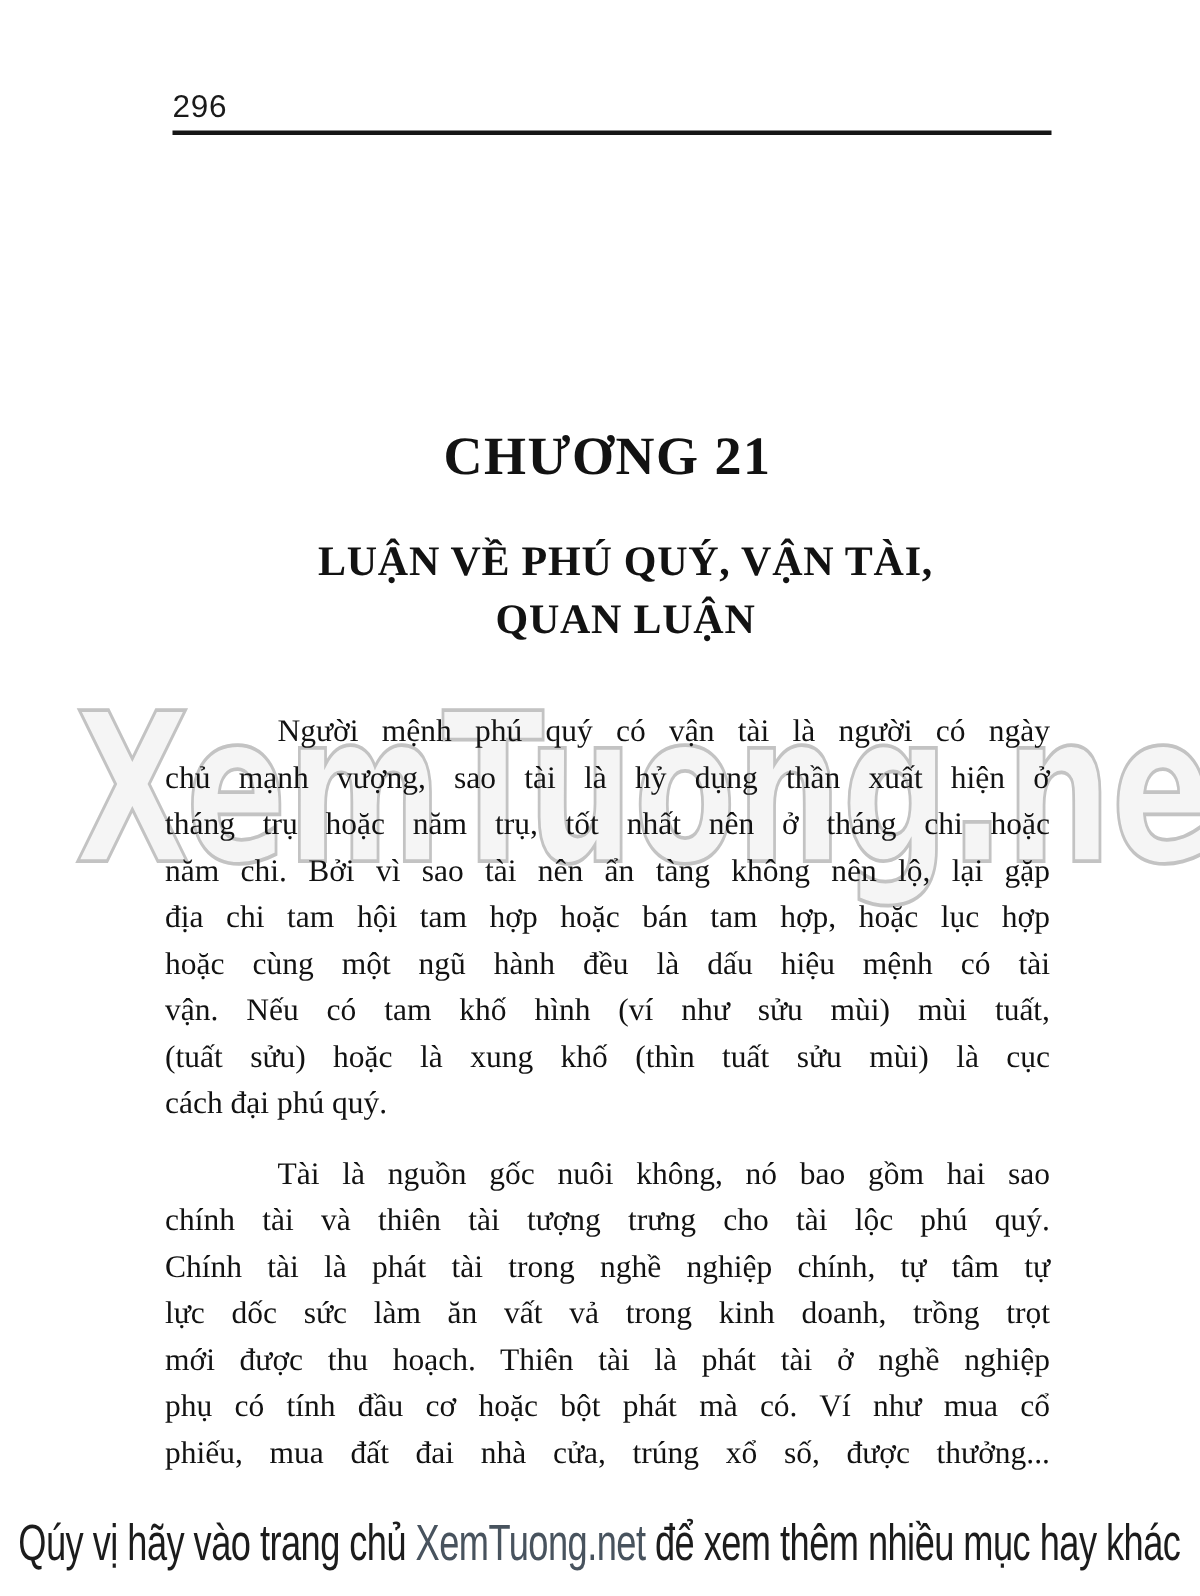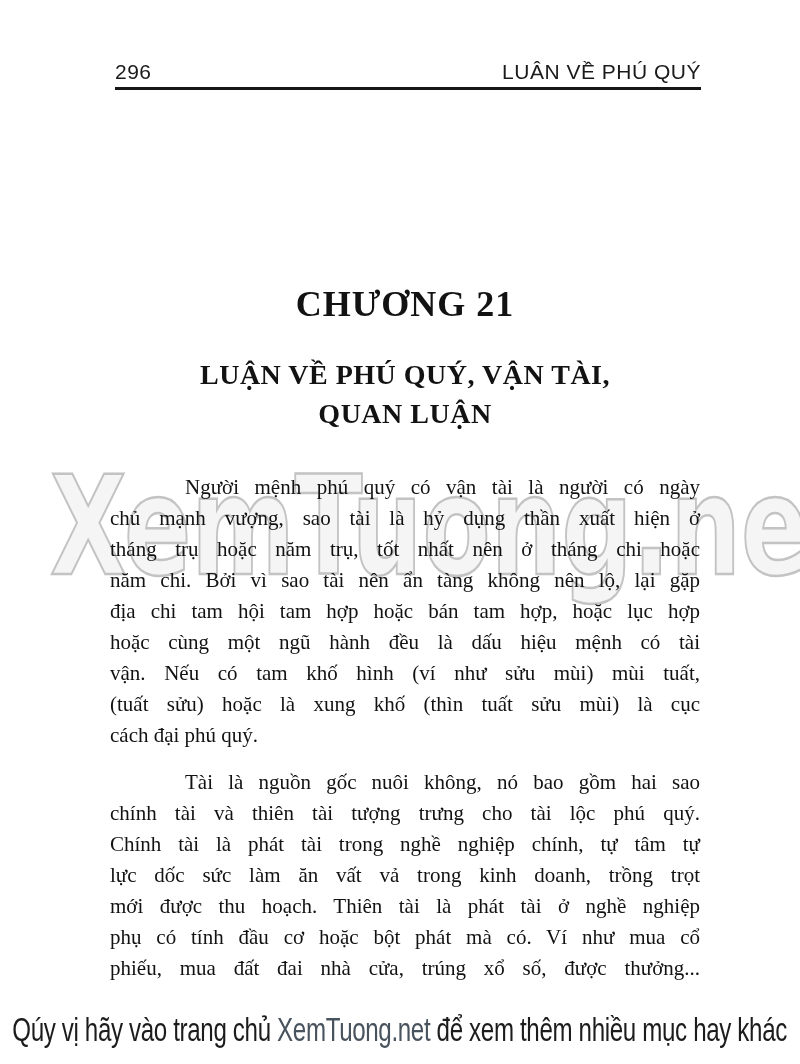--- a/index.html
+++ b/index.html
@@ -35,21 +35,21 @@
     position: absolute;
     top: 283px; left: 110px; width: 590px;
     text-align: center;
     font-weight: bold;
     font-size: 36px;
     letter-spacing: 1px;
     color: #121212;
   }
   .chapter-subtitle {
     position: absolute;
-    top: 355px; left: 80px; width: 650px;
+    top: 355px; left: 92px; width: 650px;
     text-align: center;
     font-weight: bold;
     font-size: 28px;
     line-height: 39px;
     letter-spacing: 0.5px;
     color: #121212;
   }
 
   
   .watermark {
@@ -118,21 +118,20 @@
     background: #dcdcdc;
   }
 </style>
 </head>
 <body>
 
 <div class="page">
 
   <div class="page-header">
     <span>296</span>
-    <span>LUÂN VỀ PHÚ QUÝ</span>
   </div>
 
   <div class="chapter-title">CHƯƠNG 21</div>
 
   <div class="chapter-subtitle">
     <div>LUẬN VỀ PHÚ QUÝ, VẬN TÀI,</div>
     <div>QUAN LUẬN</div>
   </div>
 
   <div class="watermark">XemTuong.net</div>

